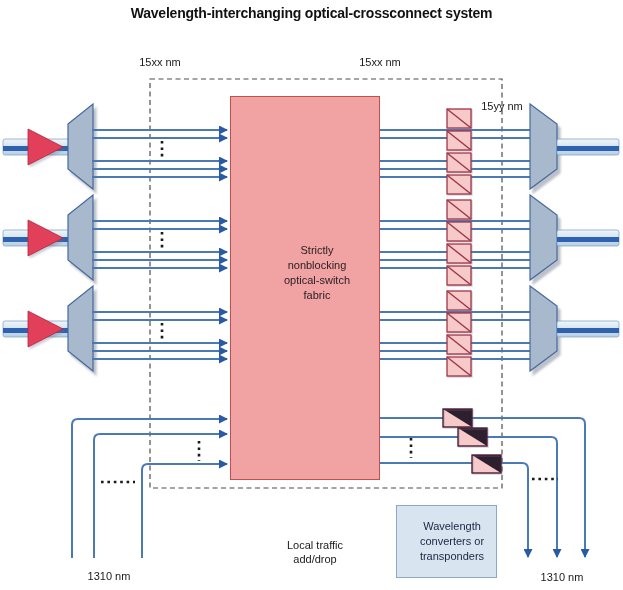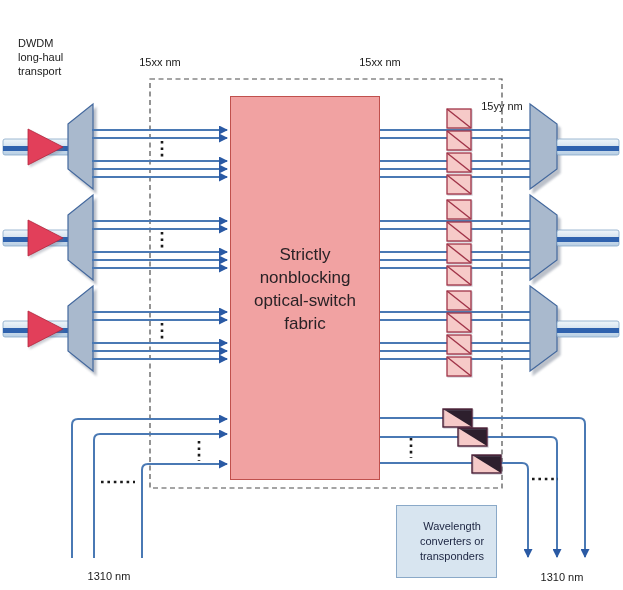--- a/index.html
+++ b/index.html
@@ -14,22 +14,22 @@
   }
   .lbl{font-size:11px;line-height:14px;white-space:pre-line;}
   .ctr{text-align:center;}
   .fabric{
     left:230px;top:96px;width:150px;height:384px;
     background:var(--fabric-fill,#f1a2a2);
     border:1.5px solid var(--fabric-edge,#c0504d);
     box-sizing:border-box;
   }
   .fabric-label{
-    position:absolute;left:0;top:146px;width:100%;text-align:center;
-    font-size:17px;line-height:23px;white-space:pre-line;color:#2a2226;
+    position:absolute;left:12px;top:146px;width:100%;text-align:center;
+    font-size:11px;line-height:15px;white-space:pre-line;color:#2a2226;
   }
   .conv-box{
     left:396px;top:505px;width:101px;height:73px;
     background:var(--info-fill,#d8e5f0);
     border:1.3px solid var(--info-edge,#8aa9c8);
     box-sizing:border-box;
     display:flex;align-items:center;justify-content:center;
     font-size:11px;line-height:15px;white-space:pre-line;text-align:center;
     color:#1b2440;
     padding-left:11px;
@@ -209,36 +209,36 @@
         <rect class="tp-border" x="458" y="428" width="29" height="18"></rect>
       </g>
       <g>
         <rect class="tp-pink" x="472" y="455" width="29" height="18"></rect>
         <polygon class="tp-dark" points="472,455 501,455 501,473"></polygon>
         <rect class="tp-border" x="472" y="455" width="29" height="18"></rect>
       </g>
     </g>
   </svg>
 
-
-  <div class="abs lbl" style="left:18px;top:36px;">DWDM
-long-haul
-transport</div>
+  <div class="abs title">Wavelength-interchanging optical-crossconnect system</div>
+
 
   <div class="abs lbl ctr" style="left:120px;top:55px;width:80px;">15xx nm</div>
   <div class="abs lbl ctr" style="left:340px;top:55px;width:80px;">15xx nm</div>
   <div class="abs lbl ctr" style="left:462px;top:55px;width:80px;margin-top:44px;">15yy nm</div>
 
   <div class="abs fabric">
     <div class="fabric-label">Strictly
 nonblocking
 optical-switch
 fabric</div>
   </div>
 
+  <div class="abs lbl ctr" style="left:255px;top:538px;width:120px;">Local traffic
+add/drop</div>
 
   <div class="abs conv-box">Wavelength
 converters or
 transponders</div>
 
   <div class="abs lbl ctr" style="left:74px;top:569px;width:70px;">1310 nm</div>
   <div class="abs lbl ctr" style="left:527px;top:570px;width:70px;">1310 nm</div>
 
 </div>
 

